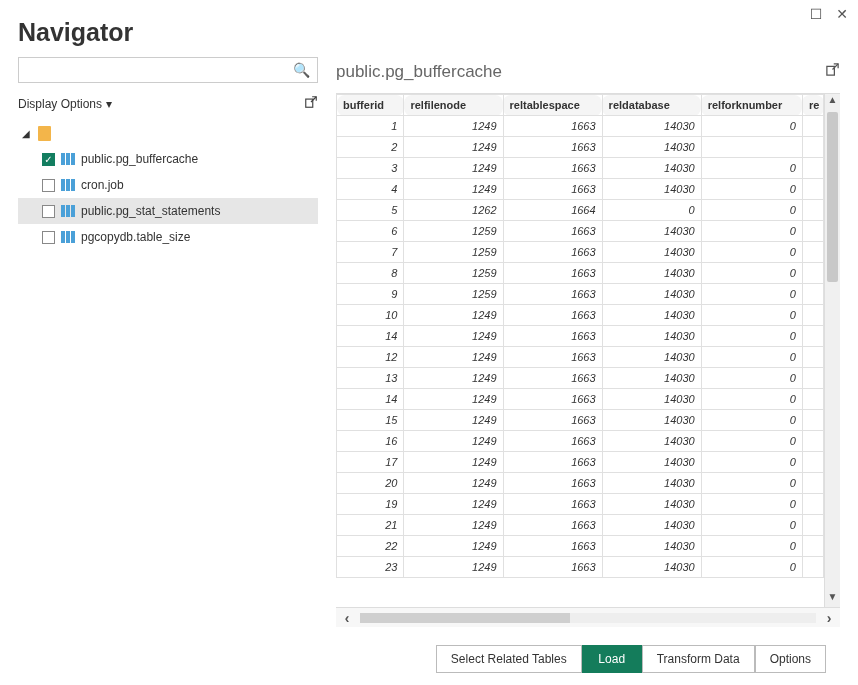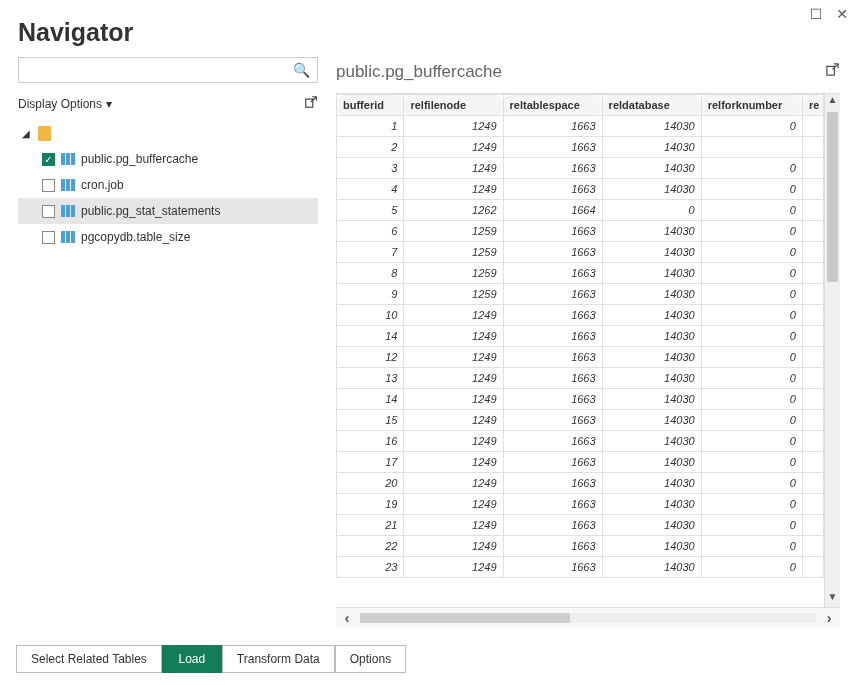--- a/index.html
+++ b/index.html
@@ -119,22 +119,22 @@
   .hscroll {
     height: 20px; display: flex; align-items: center;
     background: #f7f7f7; border-top: 1px solid #ddd;
   }
   .hscroll .left-ar, .hscroll .right-ar {
     width: 22px; text-align: center; color: #555; font-size: 14px; font-weight: bold;
   }
   .hscroll .track { flex: 1; height: 10px; background: #eee; position: relative; margin: 0 2px; }
   .hscroll .thumb { position: absolute; left: 0; top: 0; height: 100%; width: 46%; background: #cfcfcf; }
   .footer {
-    position: absolute; bottom: 12px; left: 16px; right: 16px;
-    display: flex; justify-content: flex-start; align-items: center;
+    position: absolute; bottom: 12px; left: 16px; right: 32px;
+    display: flex; justify-content: flex-end; align-items: center;
   }
   .btn {
     border: 1px solid #bbb; background: #fff;
     padding: 6px 14px; font-size: 12px; color: #333;
     cursor: pointer; min-width: 60px; text-align: center;
   }
   .btn.primary { background: #147c5b; color: #fff; border-color: #147c5b; }
   .footer-right { display: flex; gap: 0; }
 </style>
 </head>

